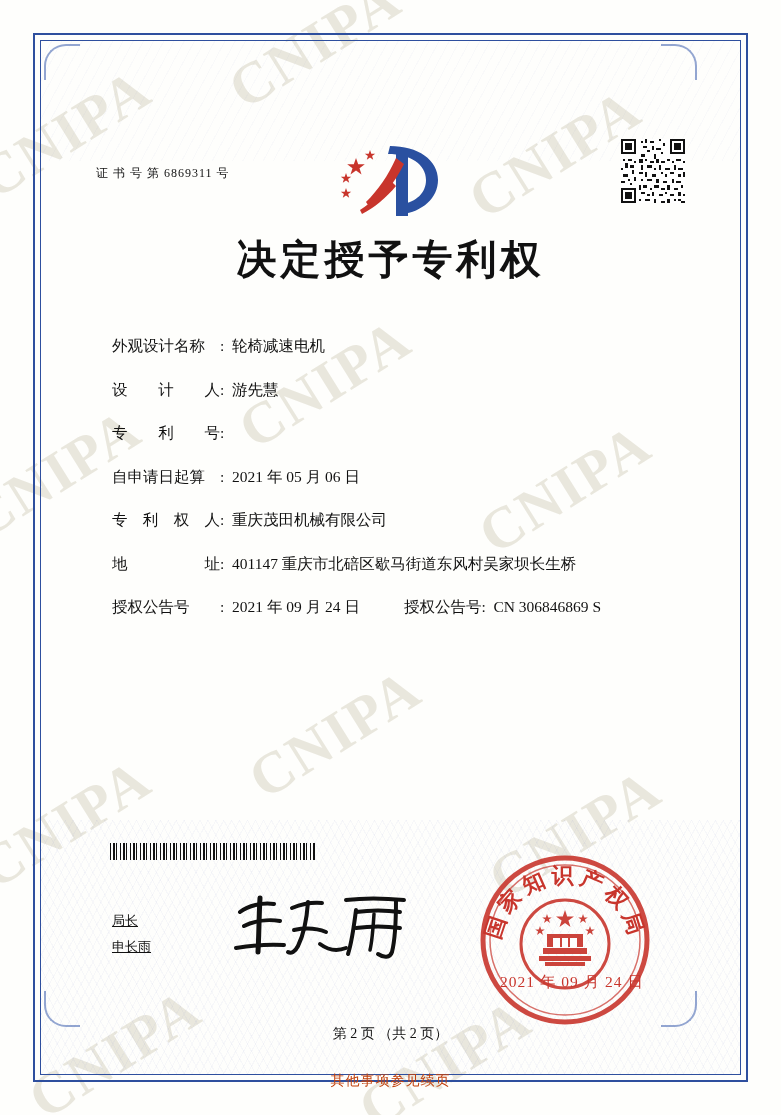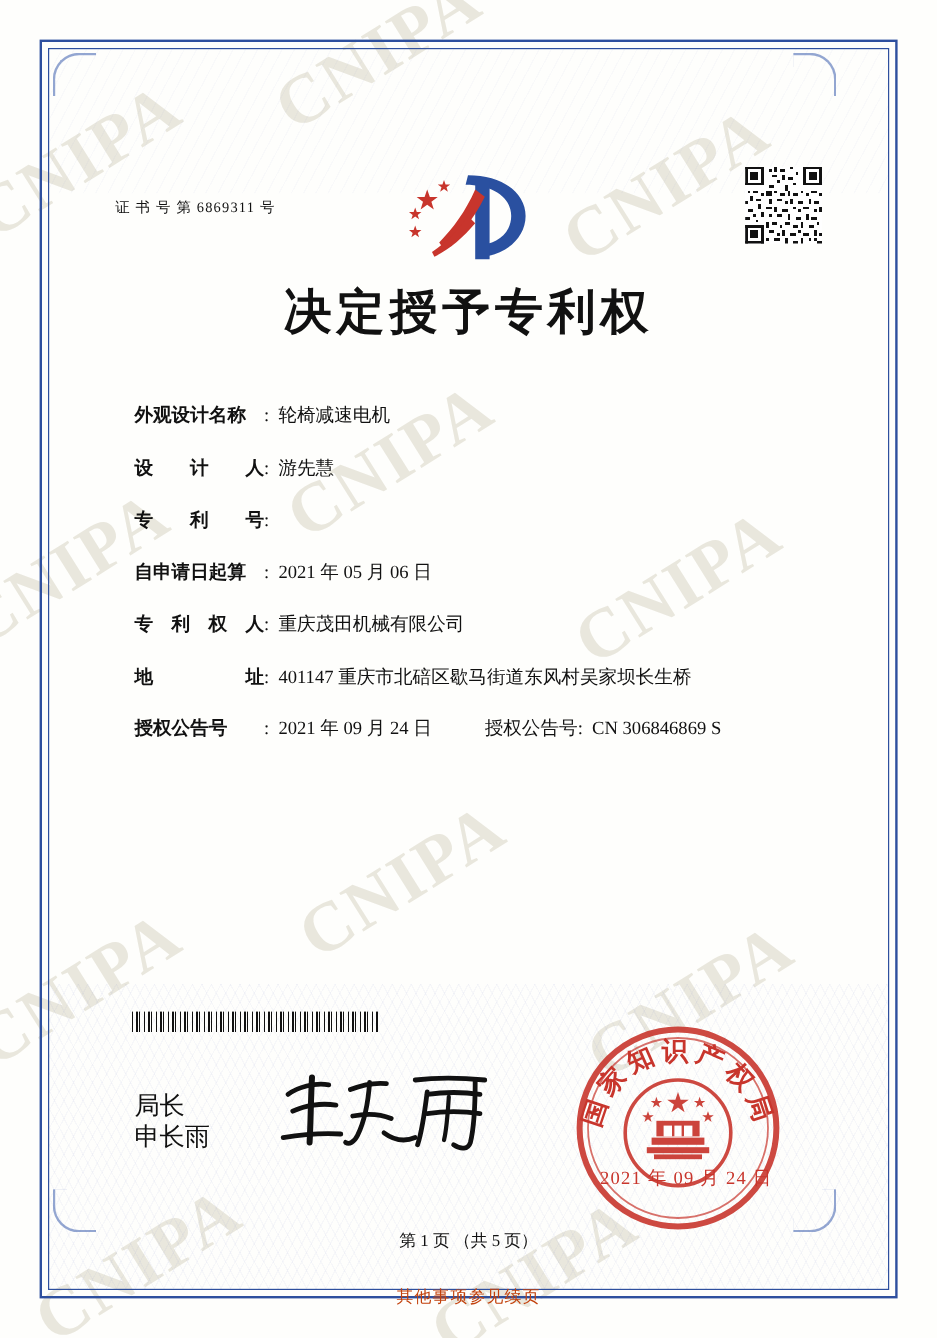--- a/index.html
+++ b/index.html
@@ -148,21 +148,20 @@
   .field-row {
     display: flex;
     align-items: baseline;
     margin-bottom: 22.5px;
     white-space: nowrap;
   }
   .field-label {
     width: 108px;
     flex: 0 0 108px;
     letter-spacing: 0px;
-    font-weight: bold;
   }
   .field-label.spread {
     display: flex;
     justify-content: space-between;
   }
   .field-label.spread > span { display: inline-block; }
   .field-colon { width: 12px; flex: 0 0 12px; }
   .field-value { flex: 1 1 auto; }
 
   .field-row.two-col .second-label {
@@ -193,23 +192,24 @@
     background: repeating-linear-gradient(90deg,
       #111 0 1px, transparent 1px 3px, #111 3px 5px, transparent 5px 6px,
       #111 6px 7px, transparent 7px 10px);
   }
 
   
   .sig-label {
     position: absolute;
     left: 112px;
     top: 908px;
-    font-size: 21px;
+    font-size: 13px;
     line-height: 26px;
     color: #111;
+    text-decoration: underline;
   }
   .signature {
     position: absolute;
     left: 228px;
     top: 888px;
     width: 190px;
     height: 74px;
   }
 
   
@@ -514,16 +514,16 @@
 
     <defs>
       <path id="sealArc" d="M 23 96 A 65 65 0 0 1 153 96" fill="none"></path>
     </defs>
     <text font-family="'Liberation Serif', serif" font-size="22" font-weight="700" fill="#c8352c" letter-spacing="5">
       <textPath href="#sealArc" startOffset="50%" text-anchor="middle">国家知识产权局</textPath>
     </text>
   </svg>
   <div class="seal-date">2021 年 09 月 24 日</div>
 
-  <div class="page-no">第 1 页 （共 5 页）</div>
+  <div class="page-no">第 2 页 （共 2 页）</div>
   <div class="footer-note">其他事项参见续页</div>
 
 </div>
 
 </body></html>

